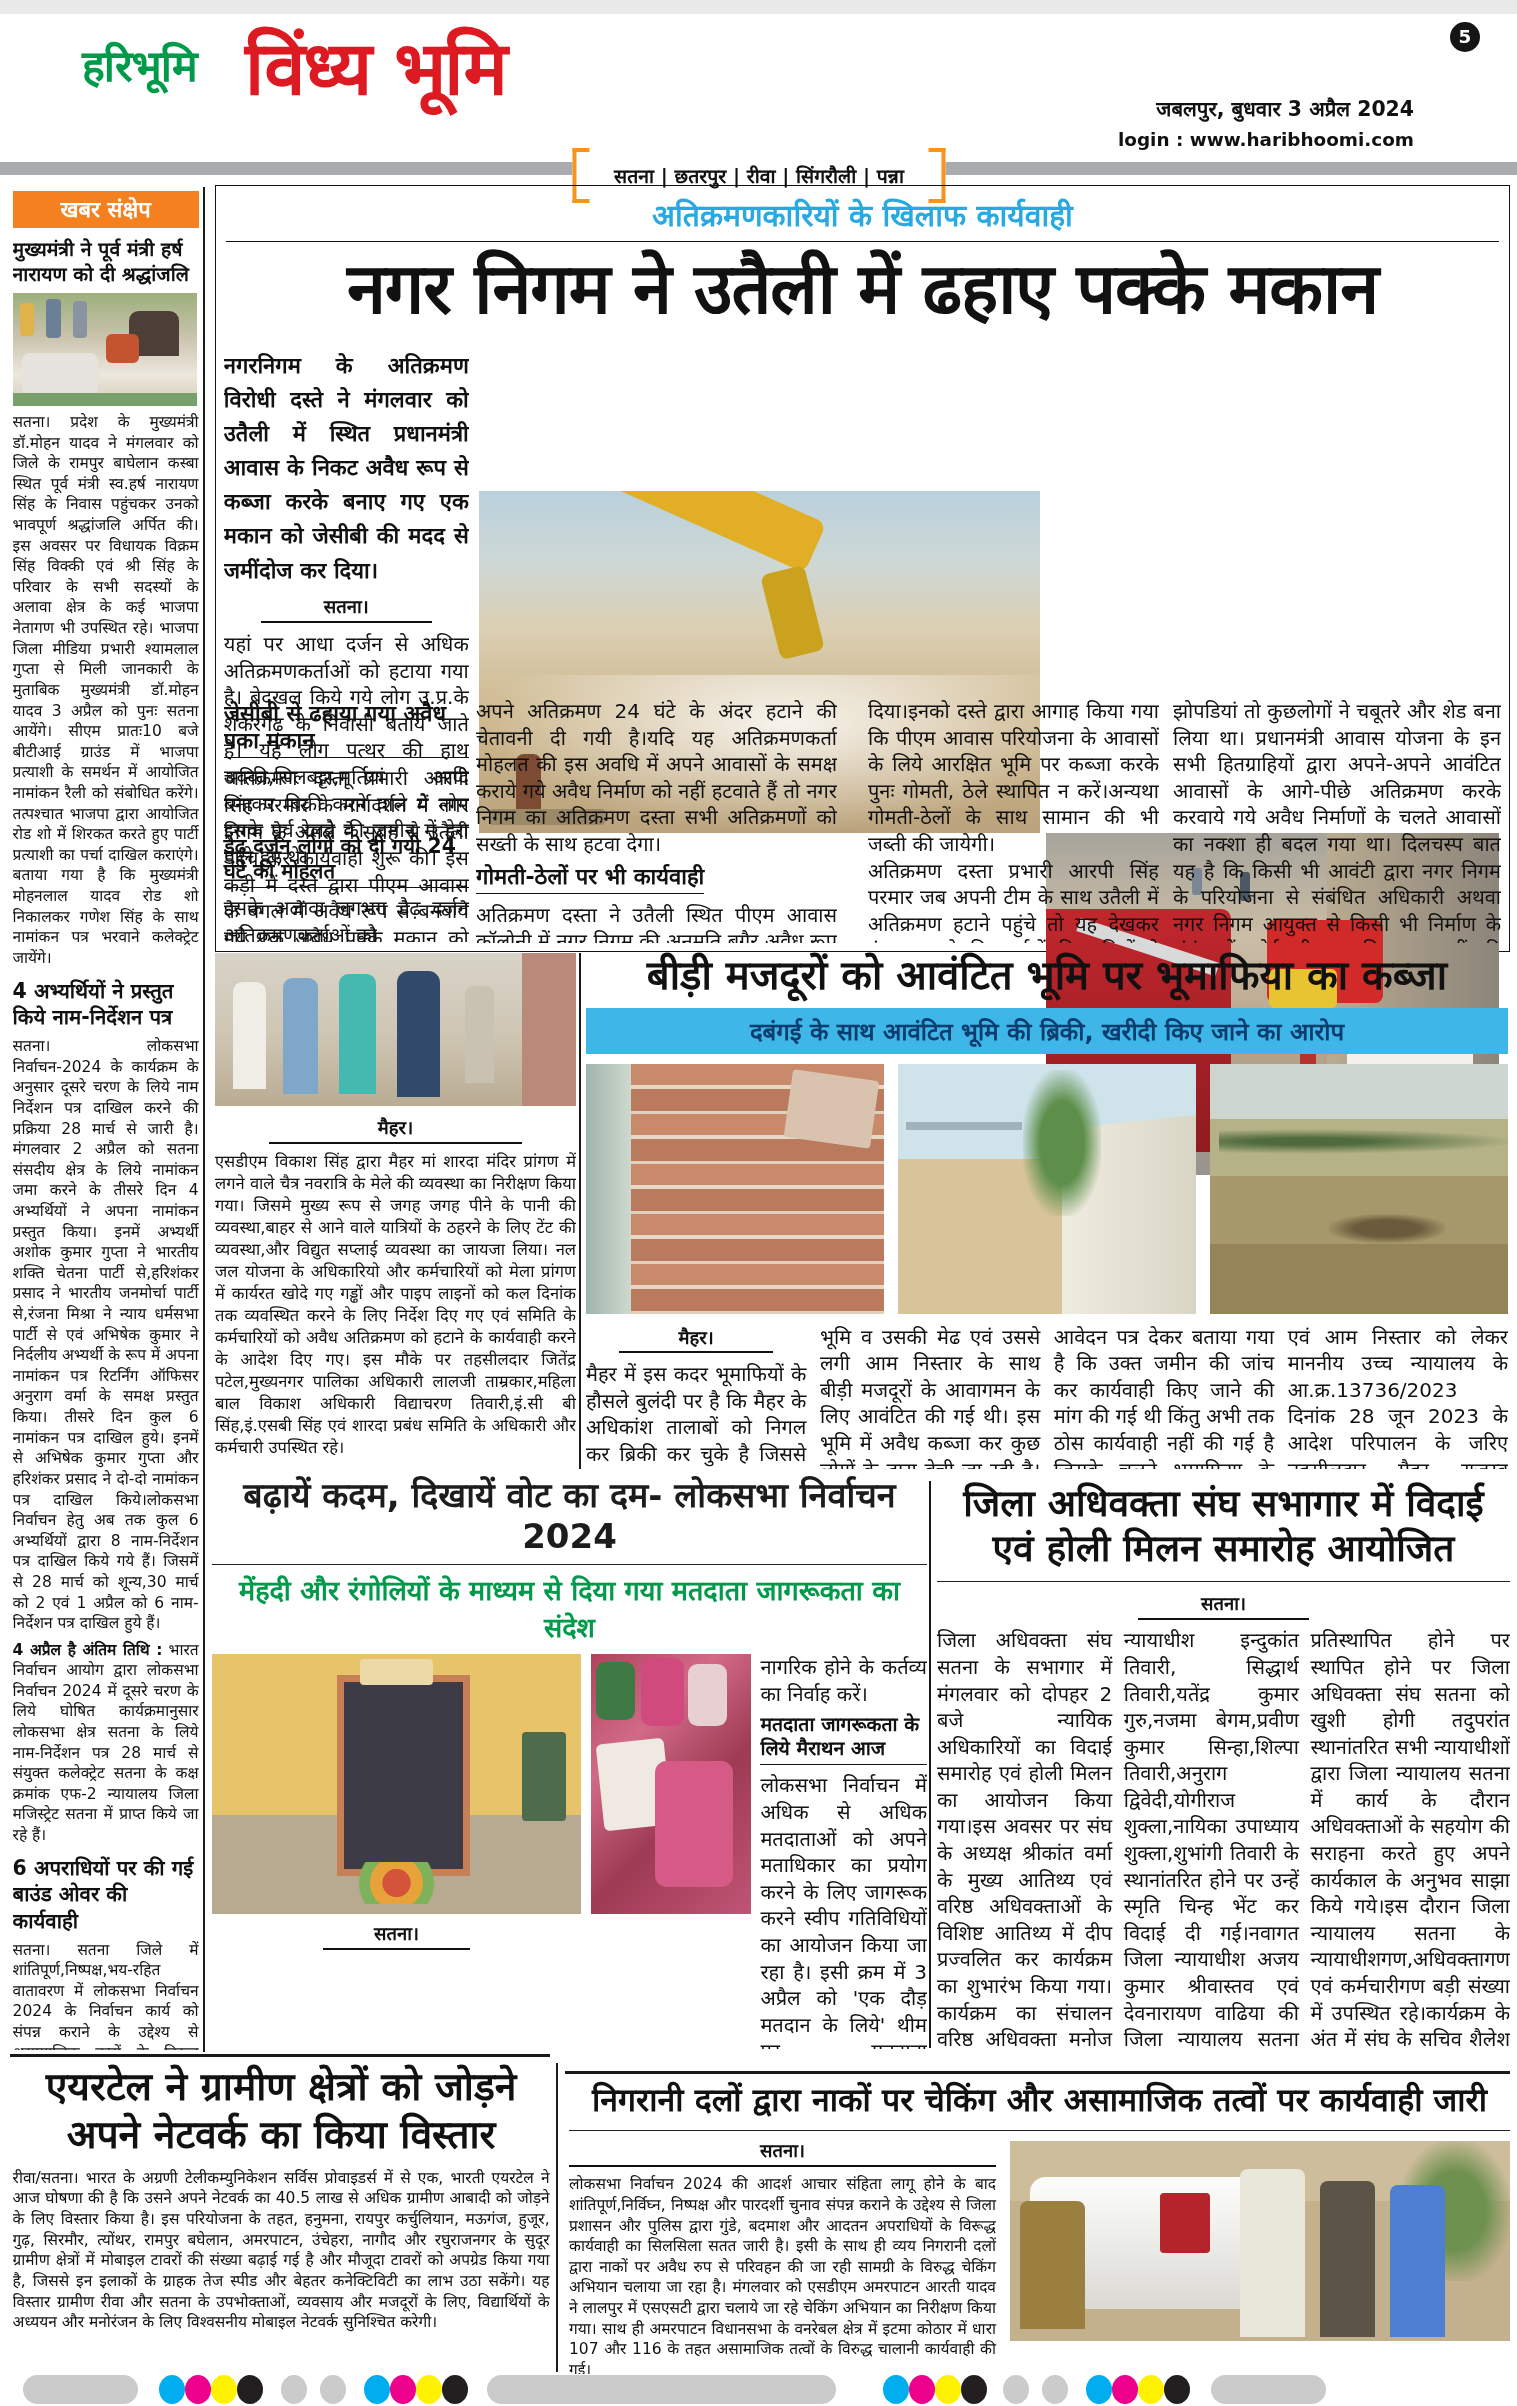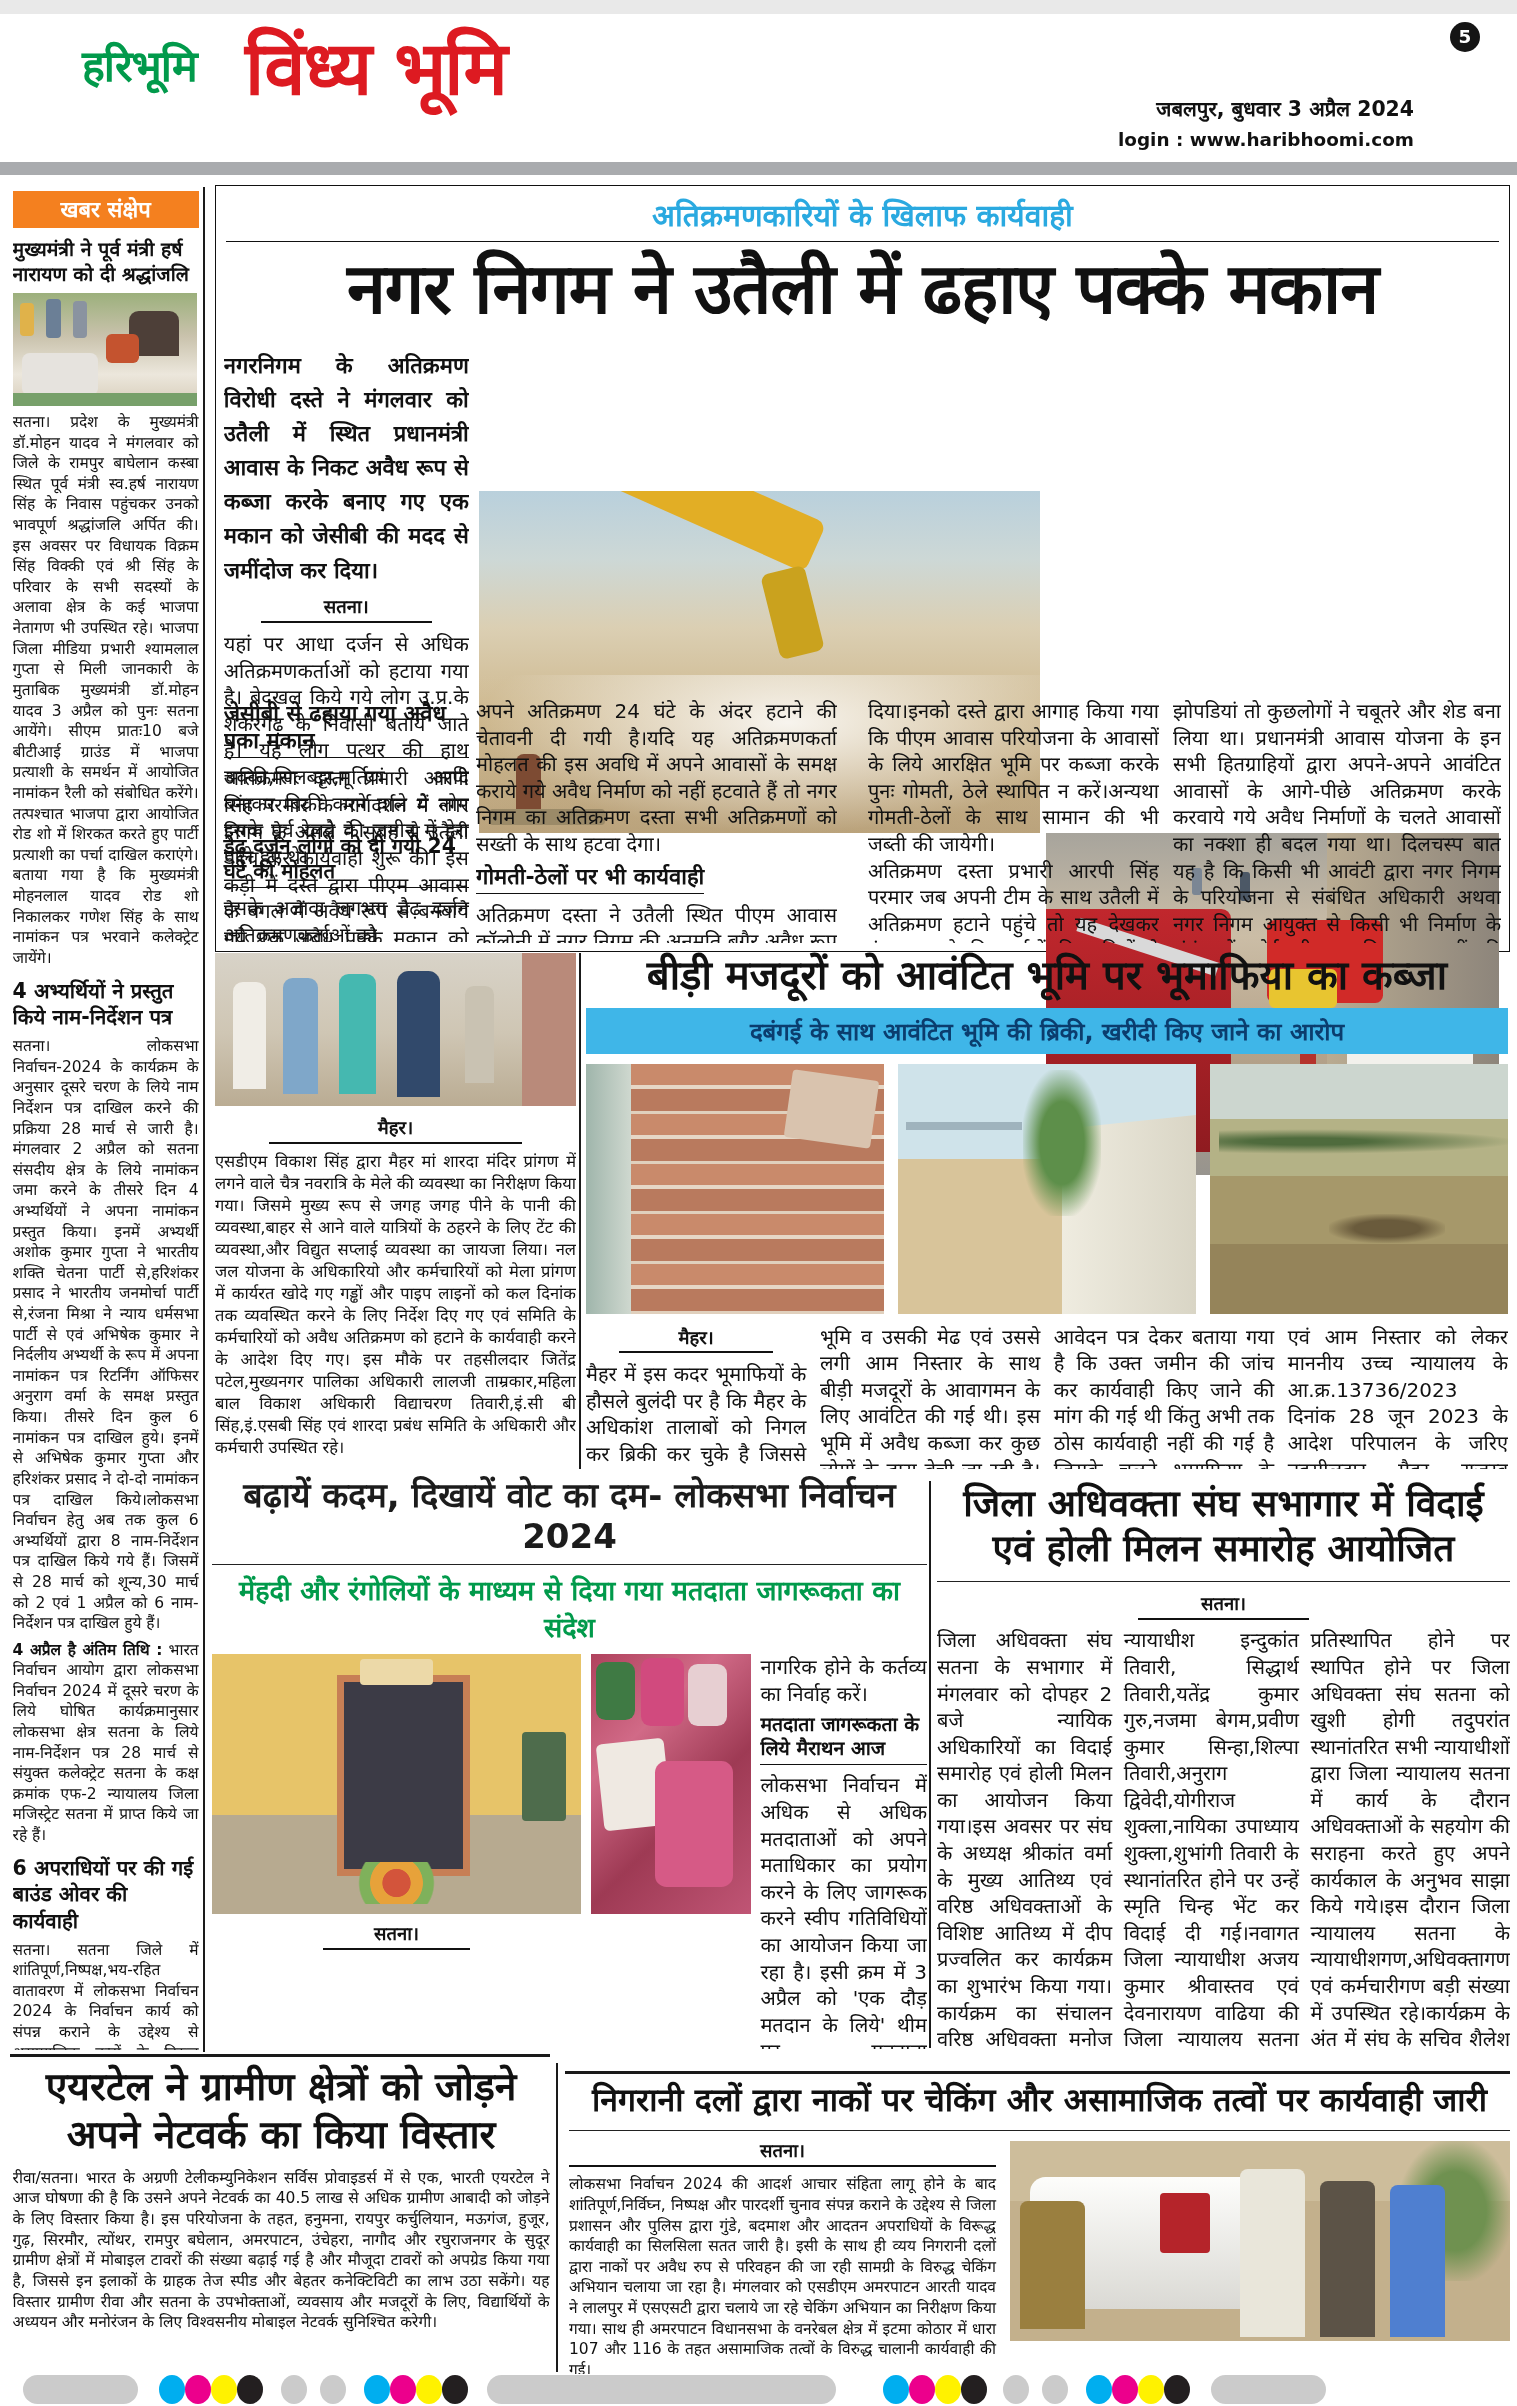--- a/index.html
+++ b/index.html
@@ -55,20 +55,25 @@
 <body>
 
 <div class="page">
 
   <div class="abs logo" style="left:82px;top:21.3px;">हरिभूमि</div>
   <div class="abs edition" style="left:245px;top:13.6px;width:466px;">विंध्य भूमि</div>
   <div class="abs pgcirc" style="left:1450px;top:7.8px;">5</div>
   <div class="abs dateline-top" style="left:1024px;top:80px;width:390px;text-align:right;">जबलपुर, बुधवार 3 अप्रैल 2024</div>
   <div class="abs login-line" style="left:1024px;top:115px;width:390px;text-align:right;">login : www.haribhoomi.com</div>
   <div class="abs graybar" style="left:0;top:148px;"></div>
+  <div class="abs" style="left:50%;top:134px;transform:translateX(-50%);display:flex;align-items:center;background:#fff;">
+    <div class="brk l"></div>
+    <div class="citybox">सतना | छतरपुर | रीवा | सिंगरौली | पन्ना</div>
+    <div class="brk r"></div>
+  </div>
 
   <div class="abs vrule" style="left:203px;top:173px;height:1865px;"></div>
   <div class="abs sb" style="left:12.6px;top:177px;height:1859px;overflow:hidden;">
     <div class="sb-head">खबर संक्षेप</div>
     <h4>मुख्यमंत्री ने पूर्व मंत्री हर्ष नारायण को दी श्रद्धांजलि</h4>
     <div class="photo" style="width:184px;height:113px;">
       <div class="ph-sh" style="inset:0;background:linear-gradient(180deg,#9cb07c 0%,#c9c2ac 38%,#ece7dc 72%,#d6ccb9 100%);"></div>
       <div class="ph-sh" style="left:7.8px;top:9.7px;width:13.6px;height:33px;background:#e0b24a;border-radius:3.9px;"></div>
       <div class="ph-sh" style="left:33px;top:5.8px;width:15.5px;height:39px;background:#6b7f96;border-radius:3.9px;"></div>
       <div class="ph-sh" style="left:60px;top:7.8px;width:14.6px;height:37px;background:#8a93a0;border-radius:3.9px;"></div>

